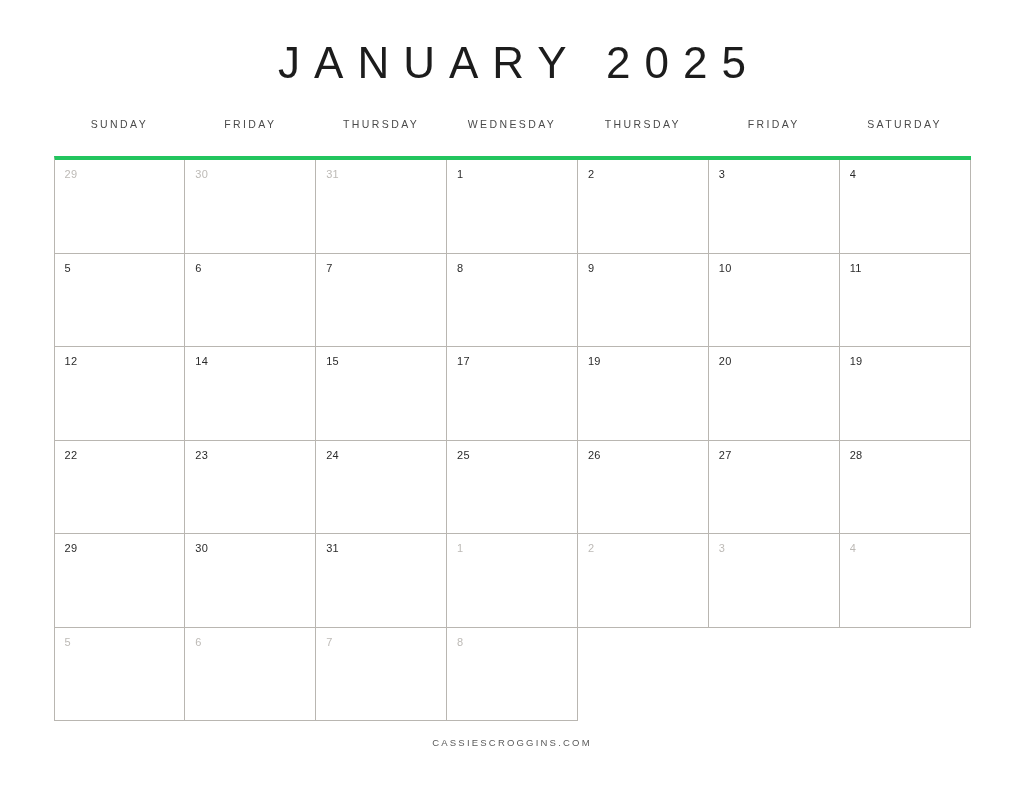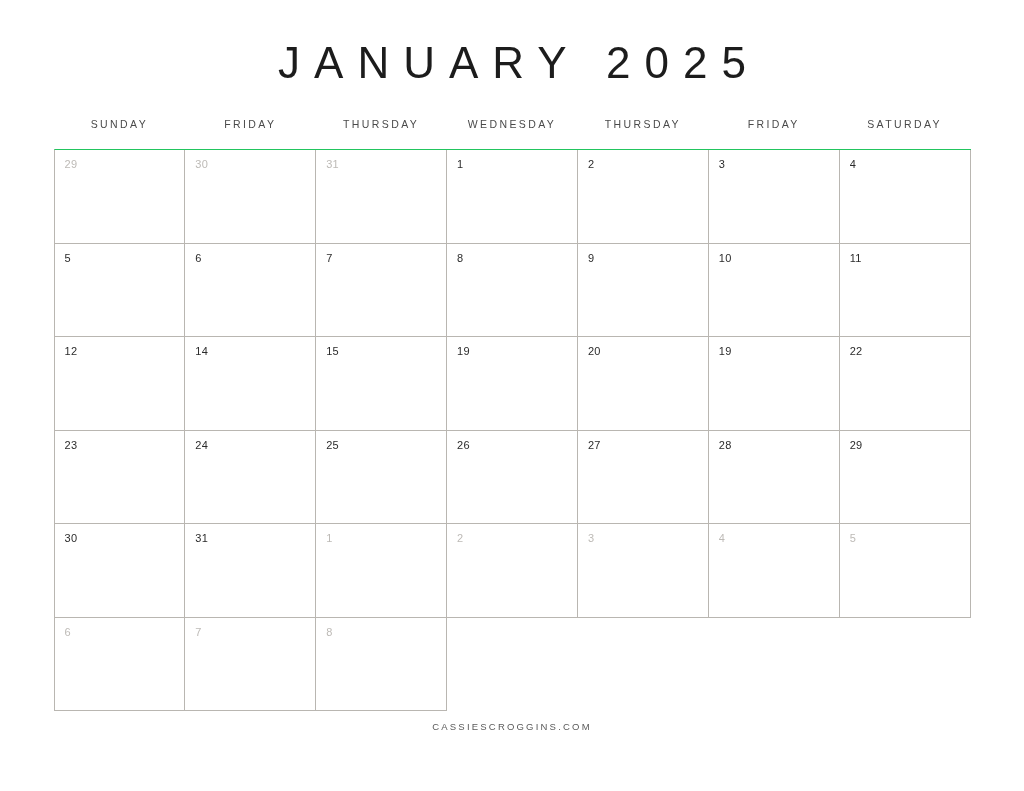--- a/index.html
+++ b/index.html
@@ -43,22 +43,22 @@
     flex: 1 1 0;
     text-align: center;
     font-size: 10.5px;
     letter-spacing: 2.4px;
     color: #4a4a4a;
     font-weight: 400;
     padding-bottom: 10px;
   }
   .grid {
     width: 916px;
-    margin: 9px auto;
-    border-top: 1px solid #22c55e;
+    margin: 16px auto;
+    border-top: 4px solid #22c55e;
     border-left: 1px solid #b9b6b1;
     display: grid;
     grid-template-columns: repeat(7, 1fr);
     grid-template-rows: repeat(6, 93.5px);
   }
   .cell {
     border-right: 1px solid #b9b6b1;
     border-bottom: 1px solid #b9b6b1;
     box-sizing: border-box;
     position: relative;
@@ -146,20 +146,23 @@
       <div class="cell">
         <span class="daynum">12</span>
       </div>
       <div class="cell">
         <span class="daynum">14</span>
       </div>
       <div class="cell">
         <span class="daynum">15</span>
       </div>
       <div class="cell">
+        <span class="daynum">17</span>
+      </div>
+      <div class="cell">
         <span class="daynum">19</span>
       </div>
       <div class="cell">
         <span class="daynum">20</span>
       </div>
       <div class="cell">
         <span class="daynum">19</span>
       </div>
       <div class="cell">
         <span class="daynum">22</span>

